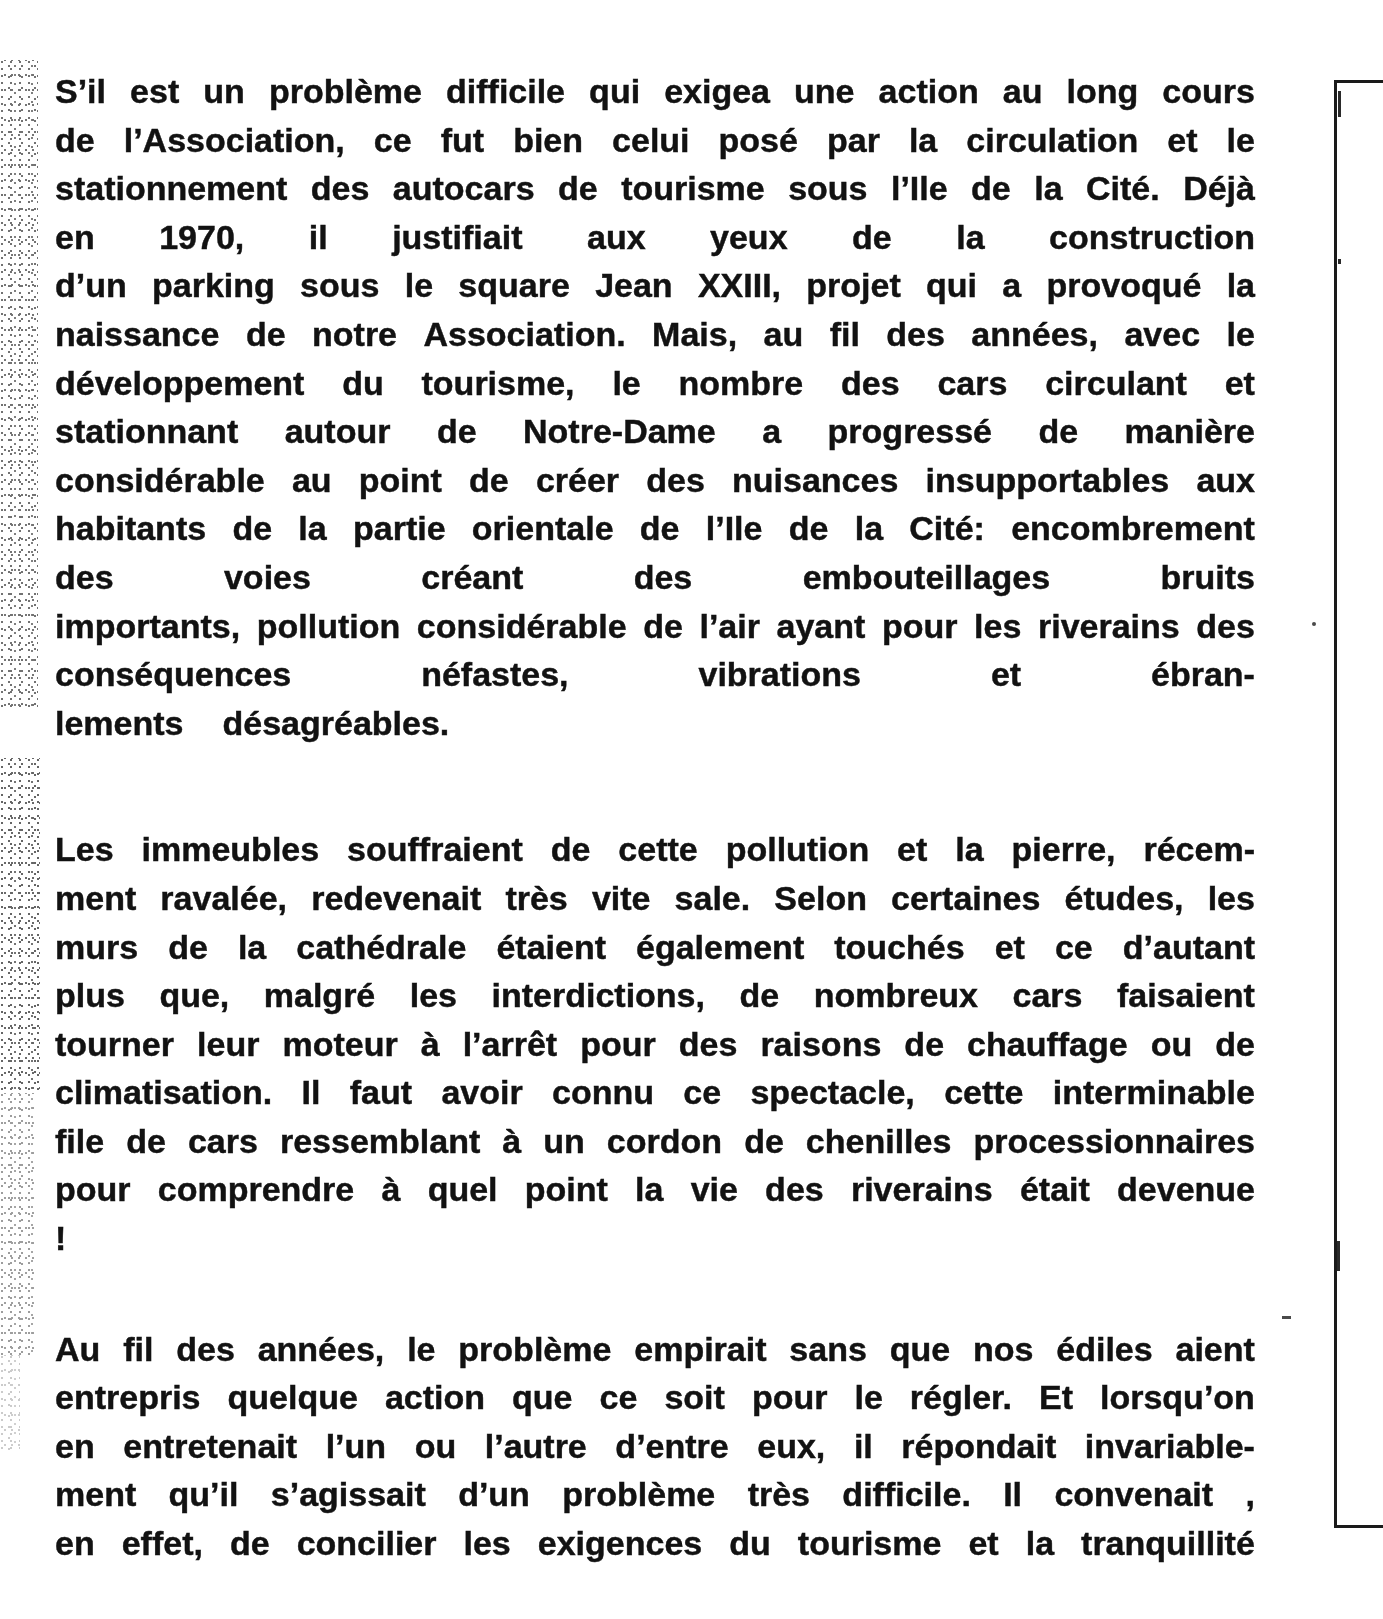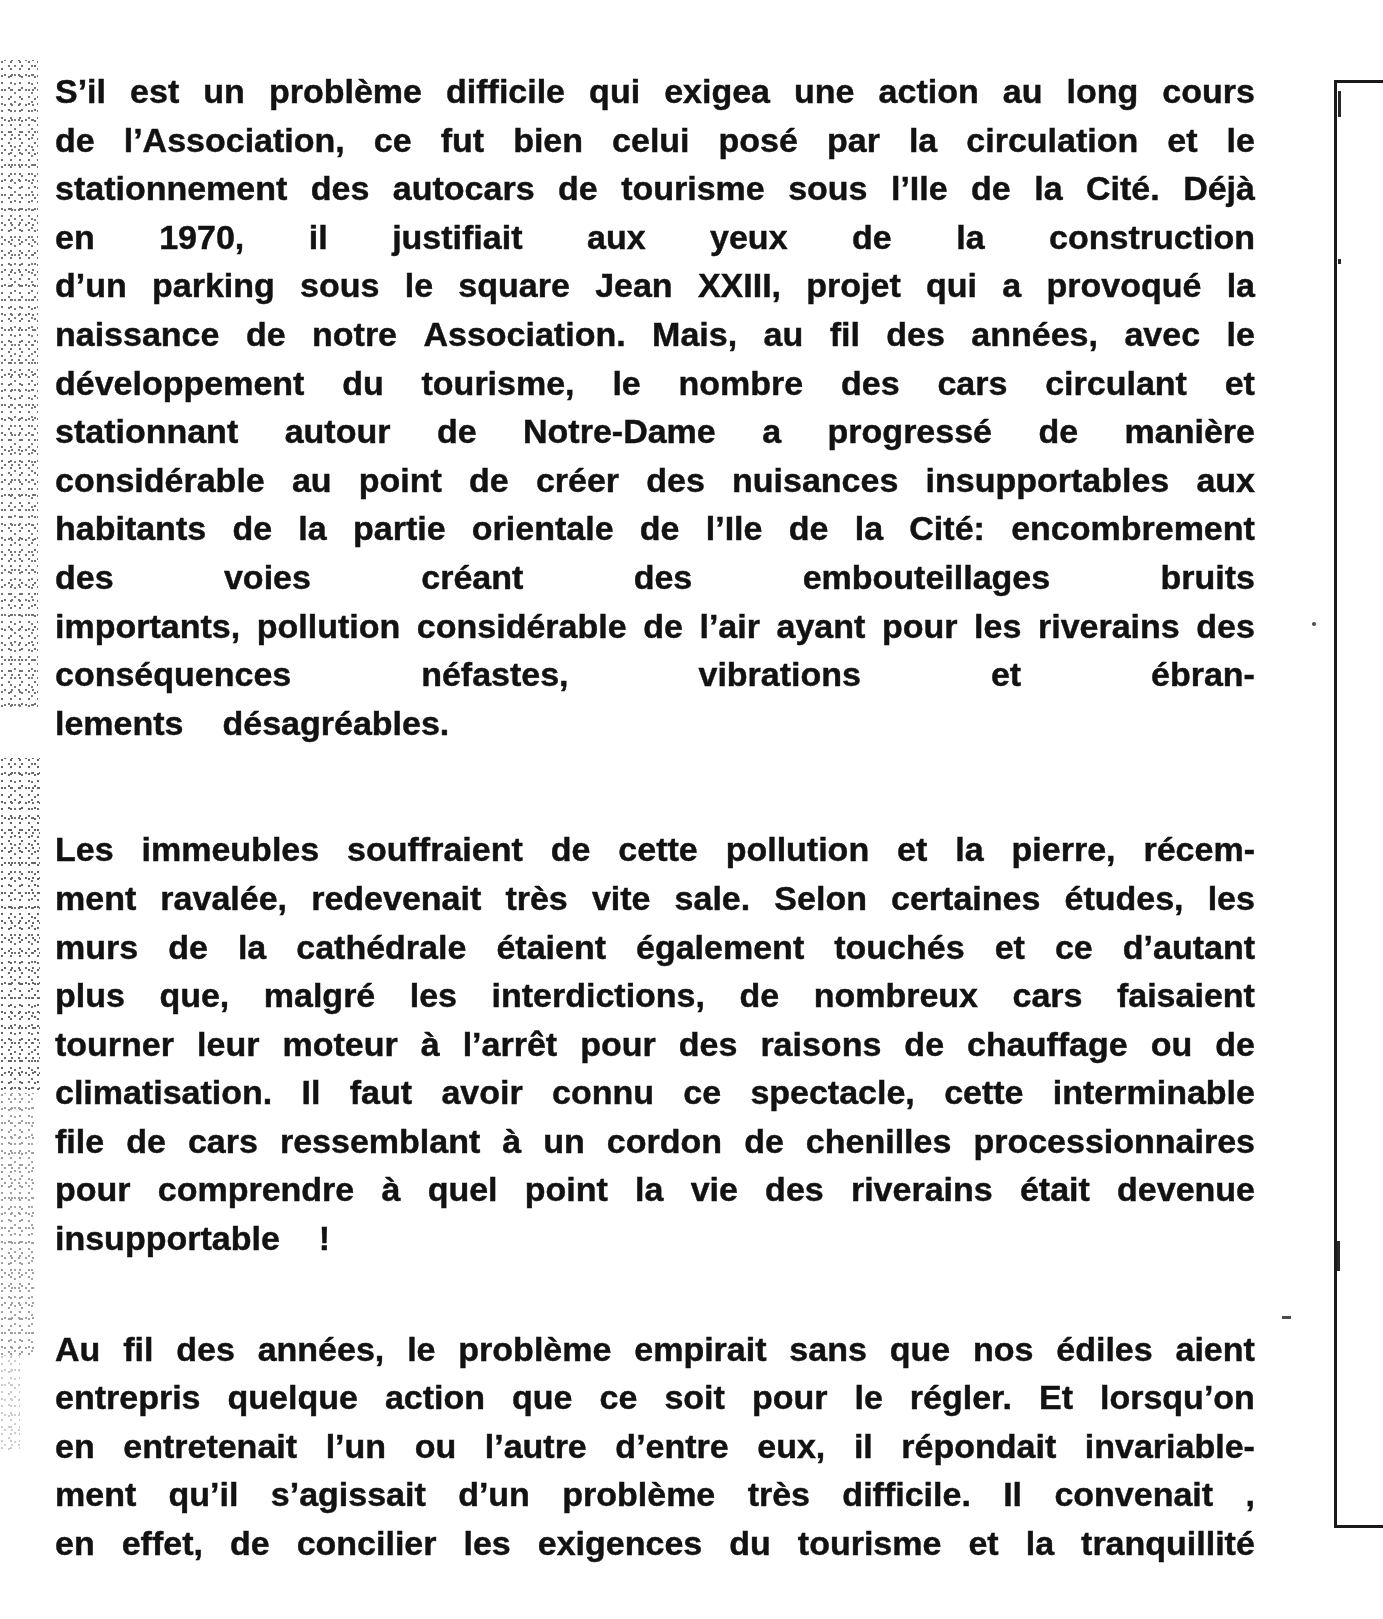--- a/index.html
+++ b/index.html
@@ -345,21 +345,20 @@
           <span class="word">quel</span>
           <span class="word">point</span>
           <span class="word">la</span>
           <span class="word">vie</span>
           <span class="word">des</span>
           <span class="word">riverains</span>
           <span class="word">était</span>
           <span class="word">devenue</span>
         </div>
         <div class="line last">
-          <span class="word">insupportable</span>
           <span class="word">!</span>
         </div>
       </section>
       <section class="para">
         <div class="line">
           <span class="word">Au</span>
           <span class="word">fil</span>
           <span class="word">des</span>
           <span class="word">années,</span>
           <span class="word">le</span>

